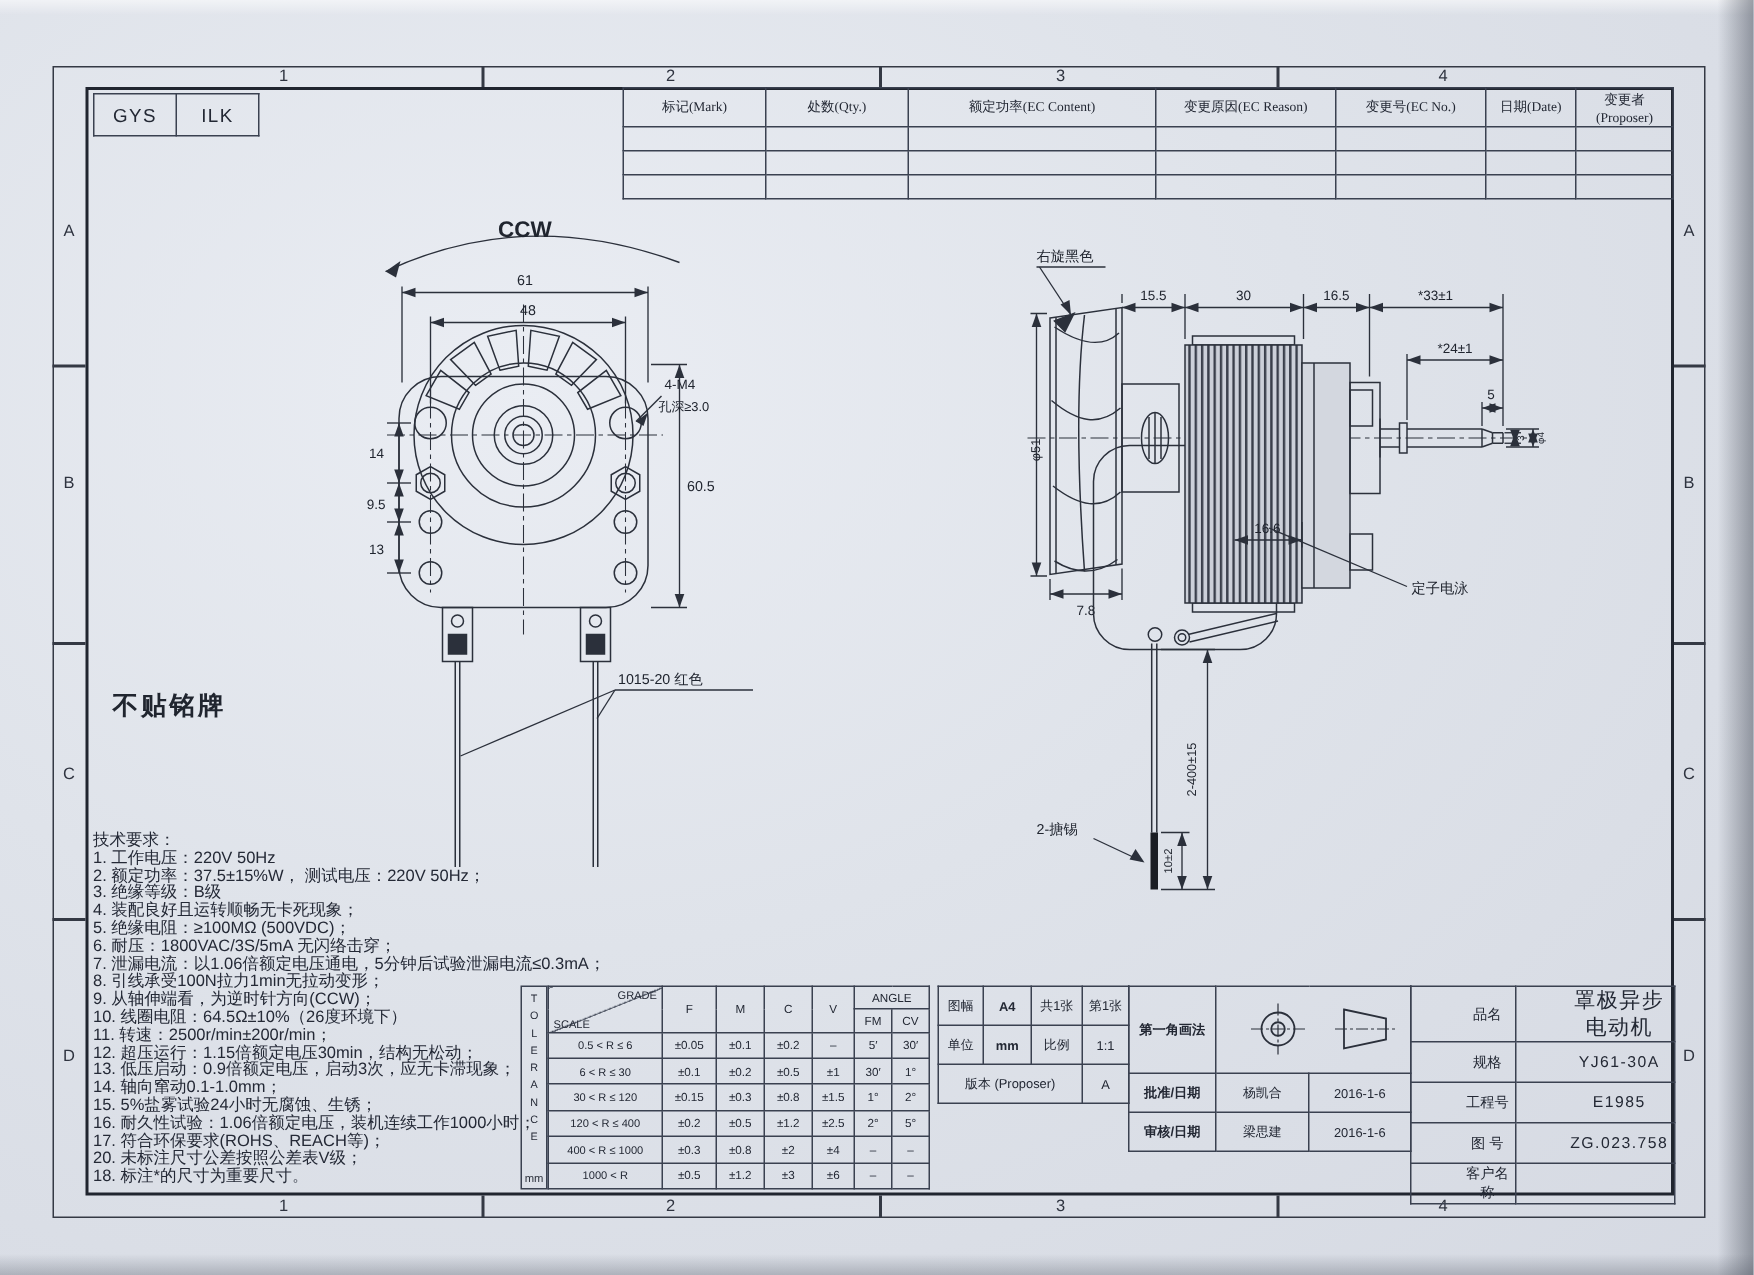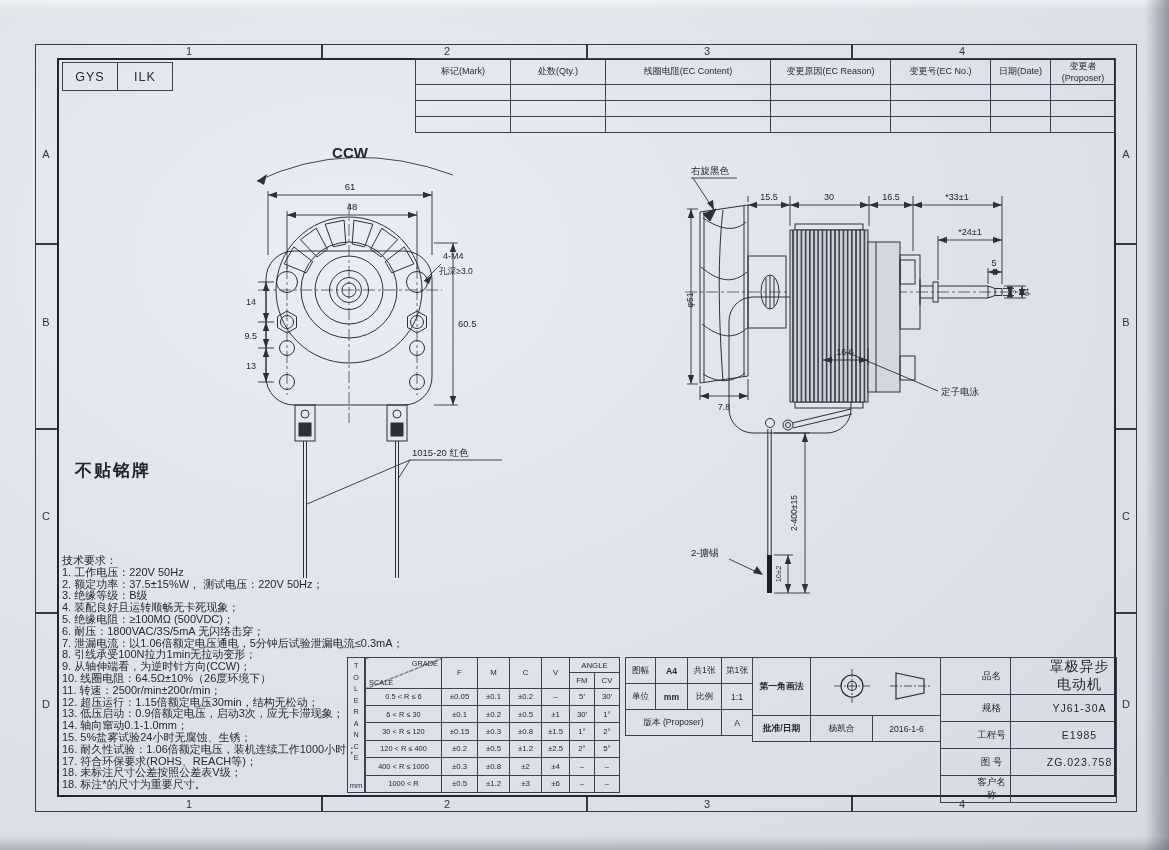--- a/index.html
+++ b/index.html
@@ -7,21 +7,21 @@
   body{ background:#aeb3bd; font-family:"Liberation Sans","DejaVu Sans",sans-serif; }
   .paper{ position:relative; width:1169px; height:850px; overflow:hidden; color:var(--ink);
     background:radial-gradient(ellipse at 30% 30%, #eaedf3 0%, #dfe3ea 45%, #d5d9e2 100%); }
   .abs{ position:absolute; }
   .frame-outer{ left:35px; top:44px; width:1102px; height:768px; border:1.5px solid #343944; }
   .frame-inner{ left:57px; top:58px; width:1059px; height:739px; border:2.5px solid #20252f; }
   .zone{ position:absolute; font-size:11px; color:#2f3440; width:14px; text-align:center; }
   .tick{ position:absolute; background:#343944; }
   table{ border-collapse:collapse; }
   td,th{ border:1px solid #3a4150; font-weight:normal; padding:0; text-align:center; vertical-align:middle; color:#232834; }
-  .rev-table{ position:absolute; left:415px; top:58px; background:transparent; }
+  .rev-table{ position:absolute; left:415px; top:58px; background:transparent;font-family:Liberation Serif, serif; }
   .rev-table td{ height:16px; font-size:9px; }
   .rev-table tr.hd td{ height:26px; }
   .gys{ position:absolute; left:62px; top:62px; }
   .gys td{ width:55px; height:28px; font-size:12.5px; letter-spacing:1px; }
   .tech{ position:absolute; left:62px; top:555px; width:302px; font-size:11px; line-height:11.8px; color:#242936; }
   .tech div{ white-space:nowrap; }
   .tol-wrap{ position:absolute; left:347px; top:657px; display:flex; }
   .tol-side{ width:18px; height:136px; border:1px solid #3a4150; display:flex; flex-direction:column; align-items:center; justify-content:space-between; padding:3px 0 2px 0; }
   .tol-side .vert{ writing-mode:vertical-lr; text-orientation:upright; font-size:7.2px; letter-spacing:2.5px; line-height:1; color:#242936; }
   .tol-side .unit{ font-size:7.5px; }
@@ -104,21 +104,21 @@
         <col style="width:165px">
         <col style="width:120px">
       <col style="width:100px">
         <col style="width:60px">
         <col style="width:65px">
     </colgroup>
     <tbody>
         <tr class="hd">
       <td>标记(Mark)</td>
       <td>处数(Qty.)</td>
-      <td>线圈电阻(EC Content)</td>
+      <td>额定功率(EC Content)</td>
       <td>变更原因(EC Reason)</td>
       <td>变更号(EC No.)</td>
       <td>日期(Date)</td>
       <td>变更者(Proposer)</td>
     </tr>
     <tr>
           <td></td>
           <td></td>
           <td></td>
           <td></td>
@@ -435,21 +435,21 @@
     <div>8. 引线承受100N拉力1min无拉动变形；</div>
     <div>9. 从轴伸端看，为逆时针方向(CCW)；</div>
     <div>10. 线圈电阻：64.5Ω±10%（26度环境下）</div>
     <div>11. 转速：2500r/min±200r/min；</div>
     <div>12. 超压运行：1.15倍额定电压30min，结构无松动；</div>
     <div>13. 低压启动：0.9倍额定电压，启动3次，应无卡滞现象；</div>
     <div>14. 轴向窜动0.1-1.0mm；</div>
     <div>15. 5%盐雾试验24小时无腐蚀、生锈；</div>
     <div>16. 耐久性试验：1.06倍额定电压，装机连续工作1000小时；</div>
     <div>17. 符合环保要求(ROHS、REACH等)；</div>
-    <div>18. 未标注尺寸公差按照公差表V级；</div>
+    <div>20. 未标注尺寸公差按照公差表V级；</div>
     <div>18. 标注*的尺寸为重要尺寸。</div>
   </div>
 
   <div class="tol-wrap">
     <div class="tol-side">
       <span class="vert">TOLERANCE</span>
       <span class="unit">mm</span>
     </div>
     <table class="tol-table">
       <colgroup>
@@ -584,20 +584,25 @@
             <line x1="76" y1="22" x2="118" y2="22" stroke-width=".8" stroke-dasharray="8 2 2 2"></line>
           </g>
         </svg>
       </td>
     </tr>
     <tr style="height:26px">
       <td class="lab">批准/日期</td>
       <td>杨凯合</td>
       <td>2016-1-6</td>
     </tr>
+    <tr style="height:26px">
+      <td class="lab">审核/日期</td>
+      <td>梁思建</td>
+      <td>2016-1-6</td>
+    </tr>
   </tbody>
     </table>
 
   <table class="title-table">
     <colgroup>
         <col style="width:70px">
         <col style="width:106px">
       </colgroup>
     <tbody>
         <tr>

